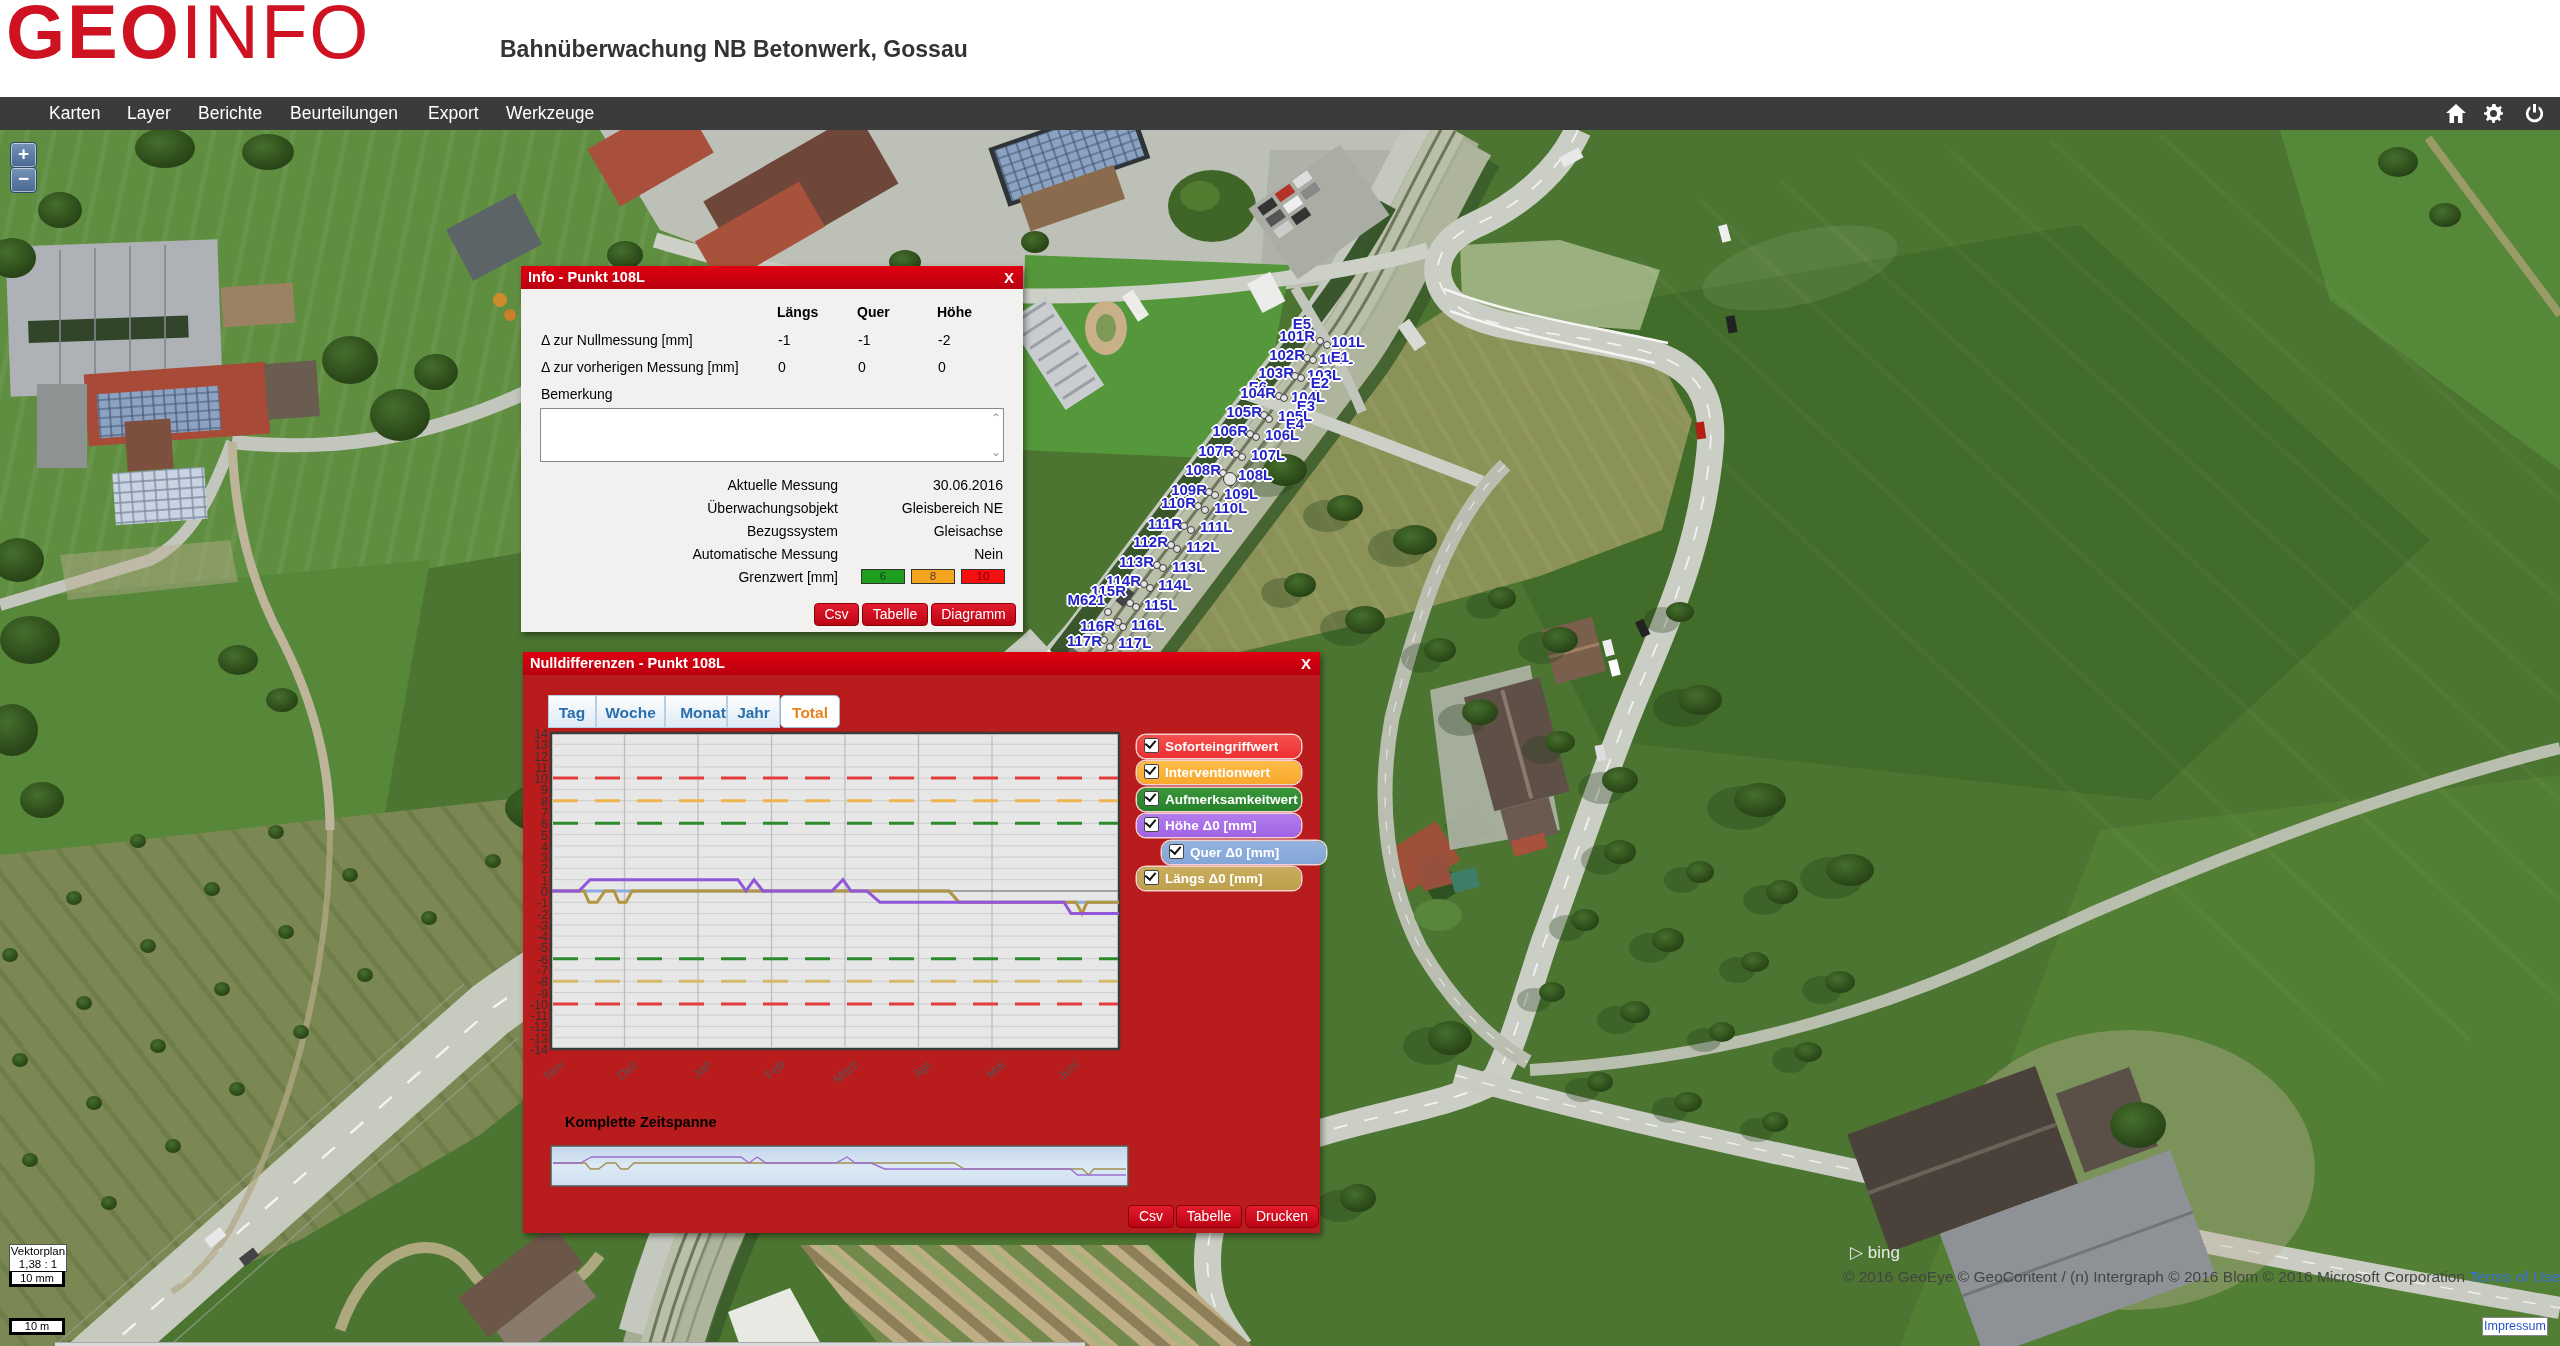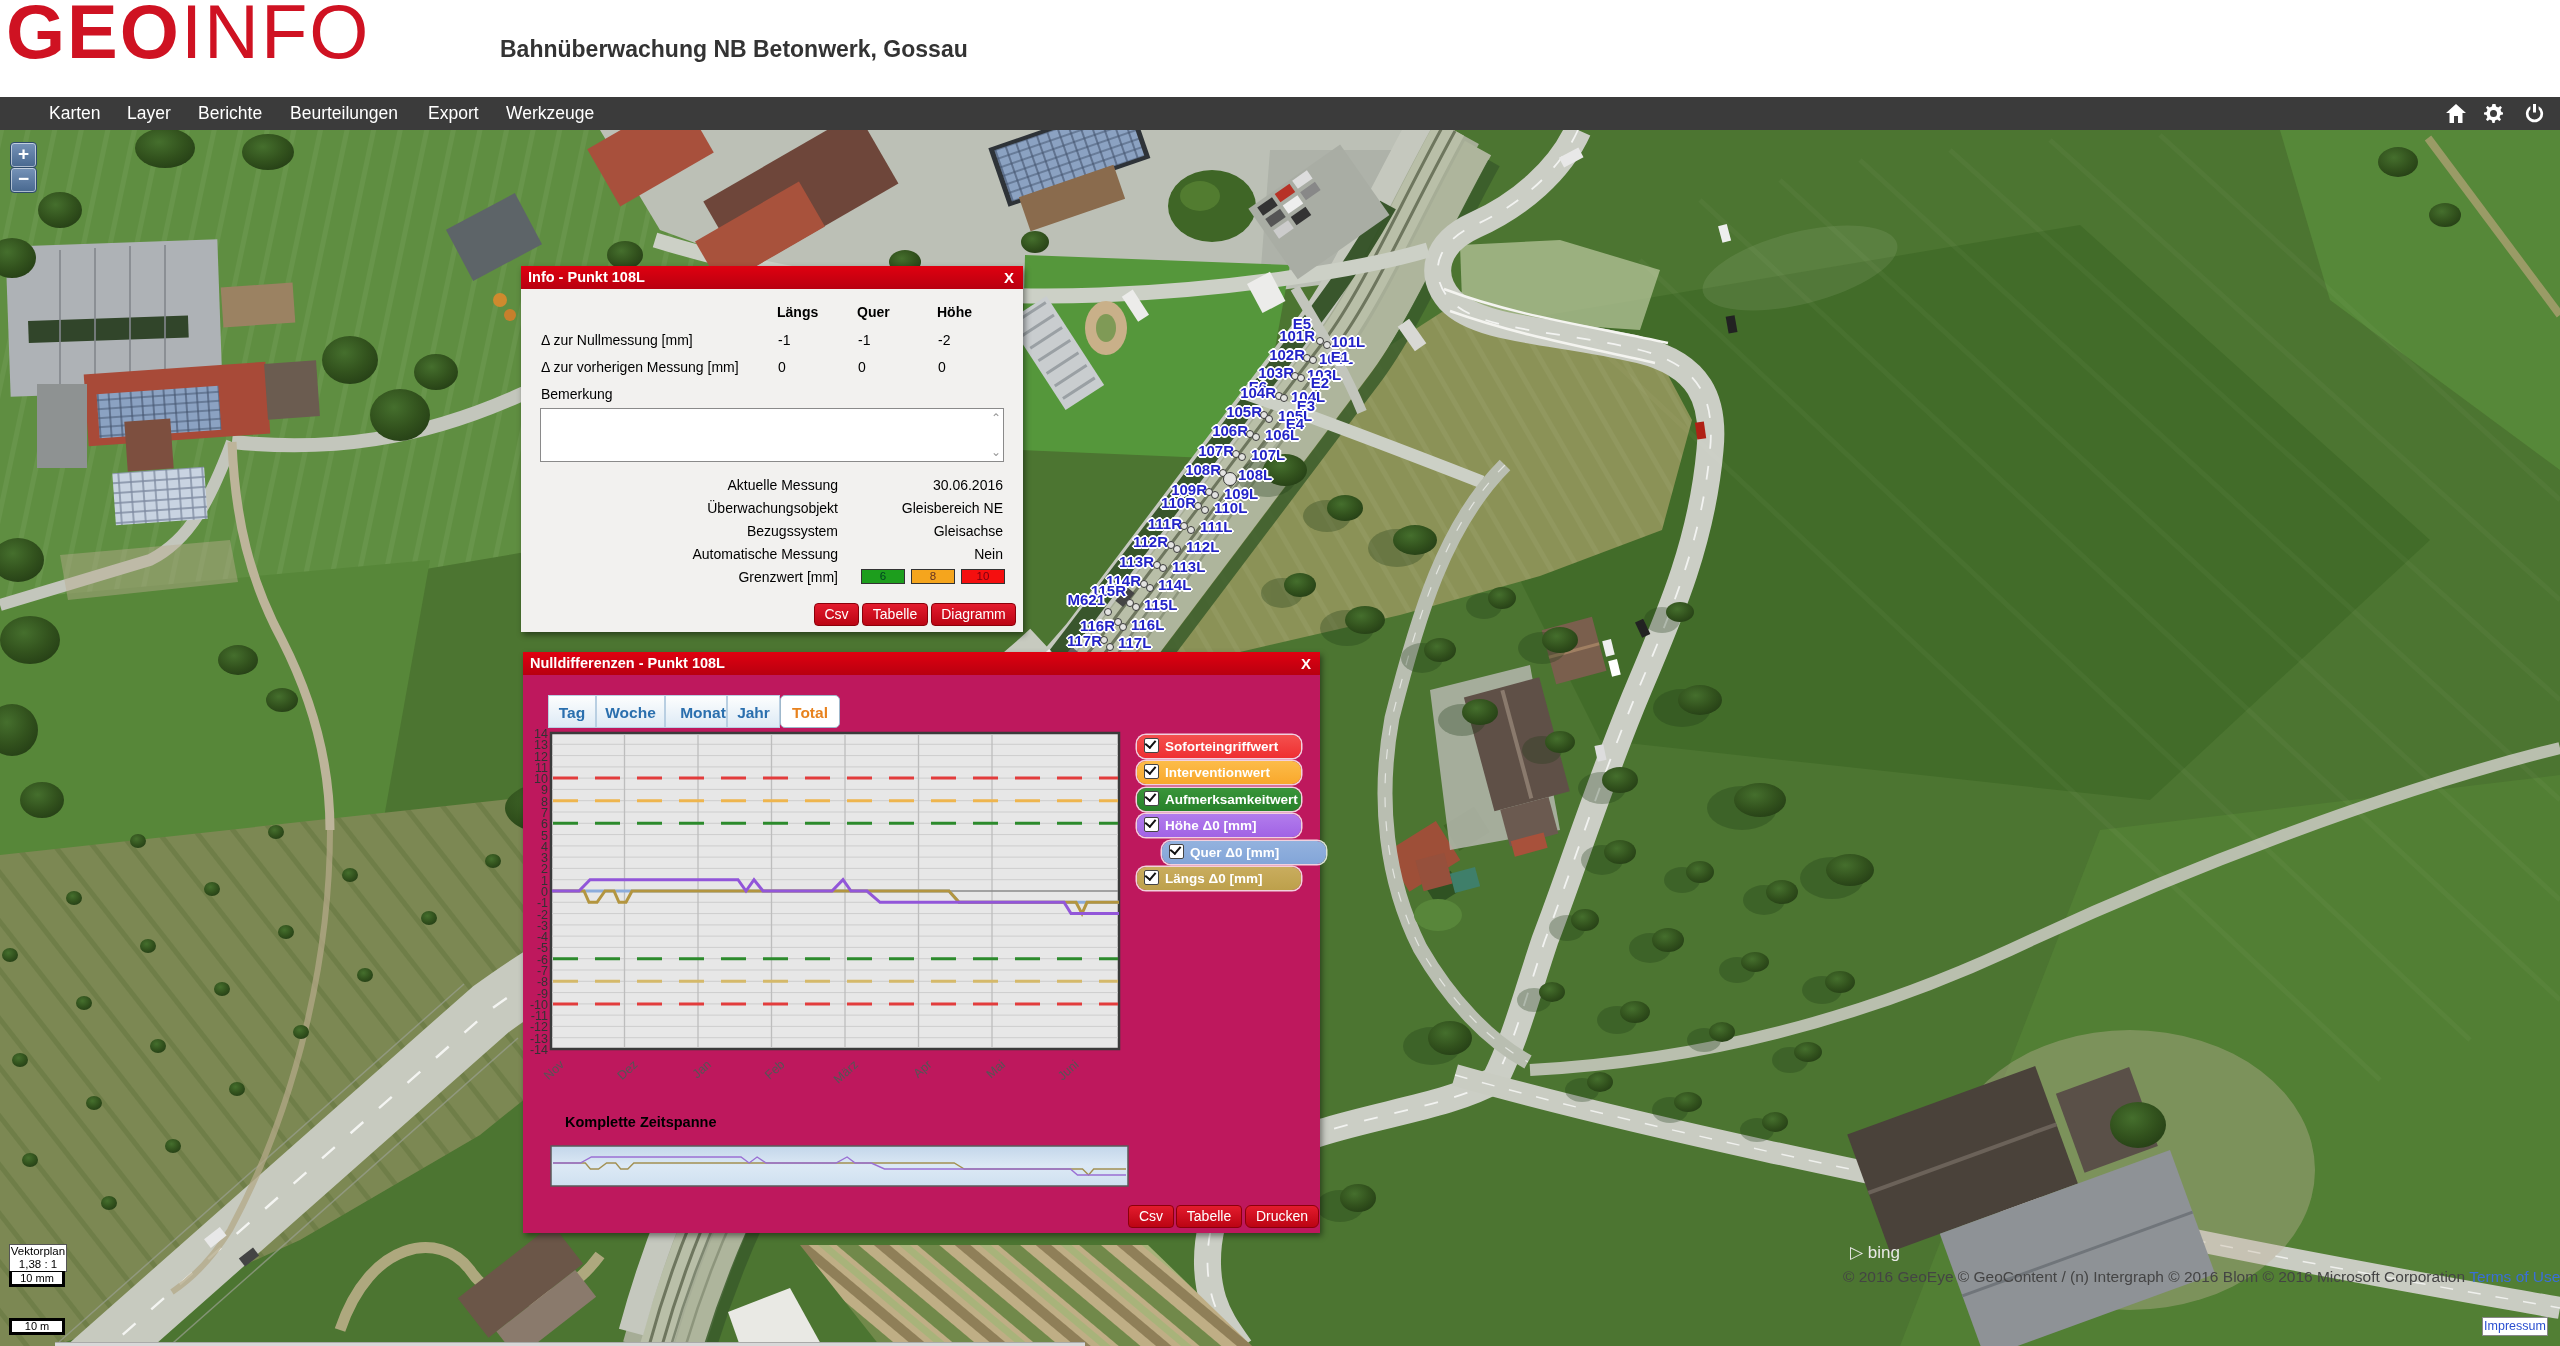--- a/index.html
+++ b/index.html
@@ -28,21 +28,21 @@
 .blbox{position:absolute;background:#fff;color:#000;text-align:center;font-size:13px;}
 
 .dlg{position:absolute;box-shadow:2px 3px 6px rgba(0,0,0,.45);}
 .dtitle{position:absolute;left:0;top:0;right:0;height:23px;background:linear-gradient(#e00010,#b80010);color:#fff;
  font-size:14.5px;font-weight:700;line-height:23px;padding-left:7px;box-sizing:border-box;}
 .dx{position:absolute;top:0;right:9px;color:#fff;font-weight:700;font-size:15px;line-height:23px;}
 .rbtn{position:absolute;background:linear-gradient(#e31b2d,#bb0413);border:1px solid #8c000a;border-radius:4px;
  color:#fff;font-size:14px;text-align:center;line-height:21px;height:21px;box-sizing:content-box;}
 #dlg1{left:521px;top:266px;width:502px;height:366px;background:#f2f1ef;}
 #dlg1 .lbl{position:absolute;font-size:14px;color:#000;}
-#dlg2{left:523px;top:652px;width:797px;height:581px;background:#be185d;}
+#dlg2{left:523px;top:652px;width:797px;height:581px;background:#b91c1c;}
 .tab{position:absolute;top:43px;height:33px;border:1px solid #b9cfe2;background:linear-gradient(#fdfefe,#ddeaf5);
  color:#2a6fae;font-weight:700;font-size:15.5px;text-align:center;line-height:33px;box-sizing:border-box;}
 .tabon{background:#fff;color:#e8821e;border:1px solid #9fb8cc;border-radius:5px;z-index:2;}
 .pill{position:absolute;left:614px;width:164px;height:23px;border-radius:9px;color:#fff;font-size:13.5px;font-weight:700;
  line-height:23px;white-space:nowrap;box-shadow:0 0 0 1.5px rgba(255,255,255,.8);}
 .pill .cb{display:inline-block;width:13px;height:13px;background:#fff;border:1px solid #444;border-radius:2px;
  margin:0 6px 0 7px;vertical-align:-2px;position:relative;}
 .pill .cb:after{content:"";position:absolute;left:2px;top:-1px;width:5px;height:8px;border:solid #111;border-width:0 2.5px 2.5px 0;transform:rotate(40deg);}
 
 #copyr{position:absolute;left:1843px;top:1138px;font-size:15.5px;color:#444;white-space:nowrap;}

